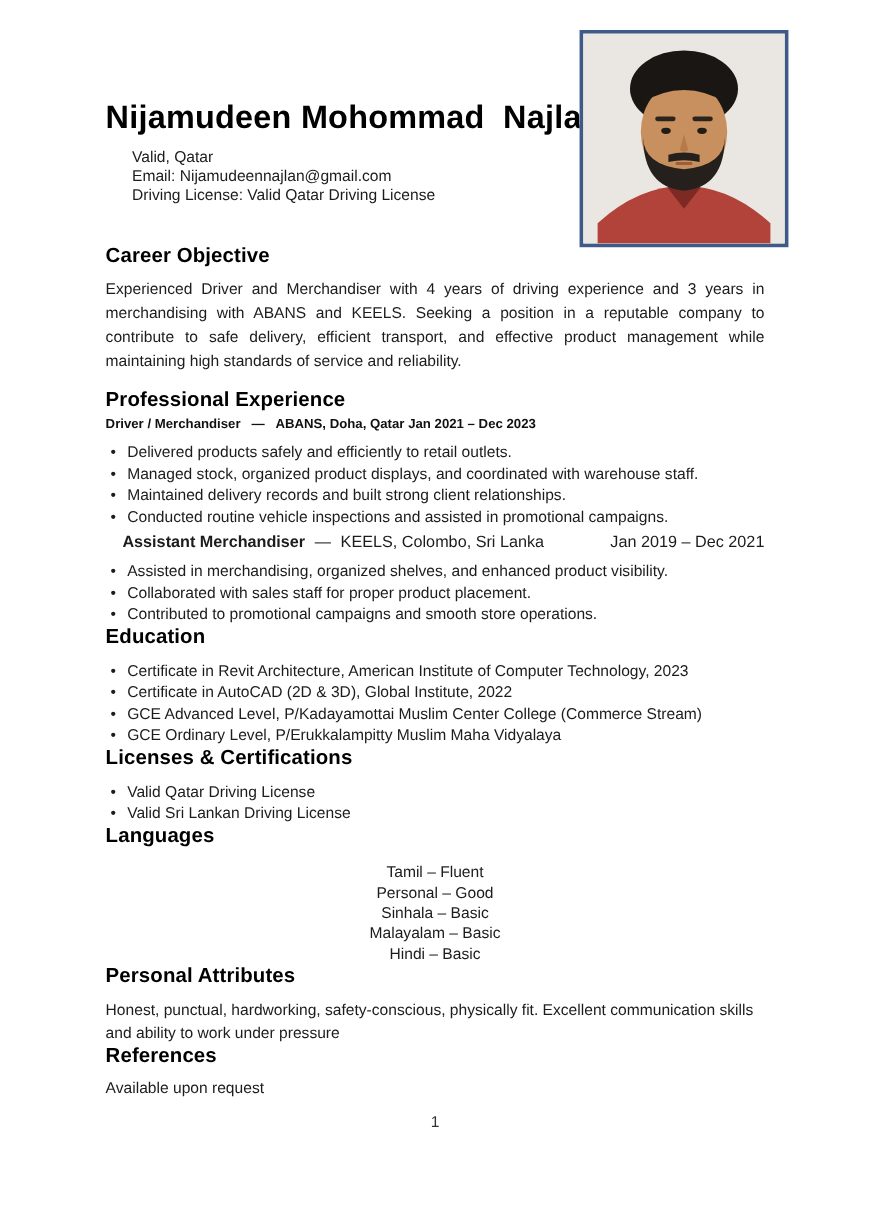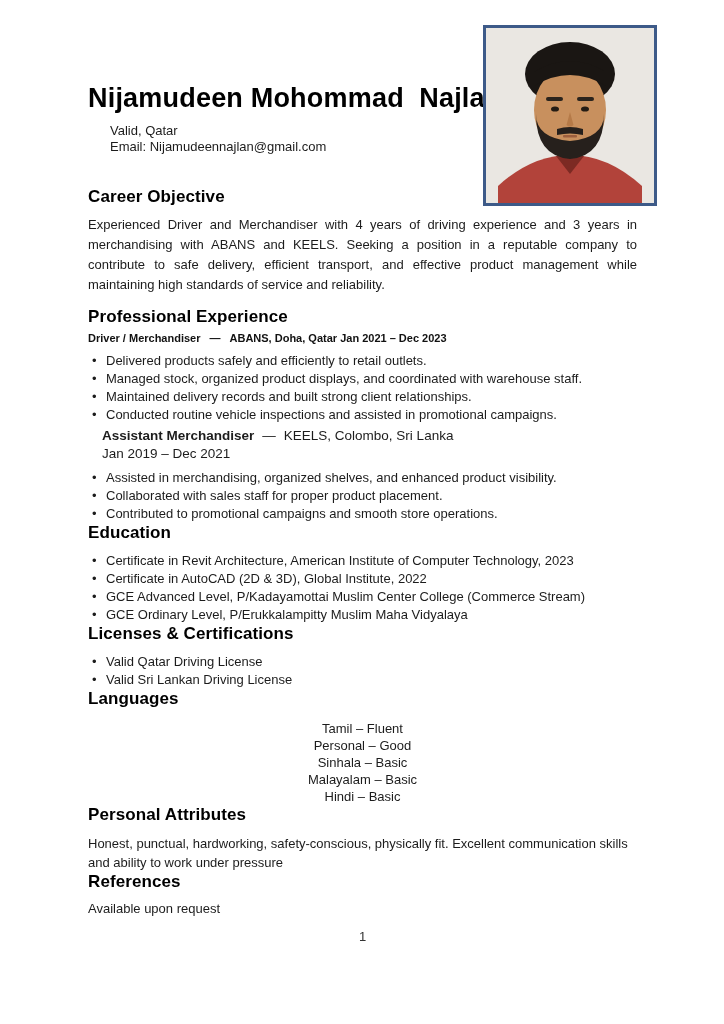--- a/index.html
+++ b/index.html
@@ -37,21 +37,21 @@
   p.refs { margin-top: 9px; line-height: 16px; }
 
   .job-heading {
     margin-top: 2px; font-size: 11px; line-height: 18px;
     font-weight: 700; color: #111111;
   }
   .job-heading .dash { margin: 0 9px; }
   .job-heading-2 {
     margin-top: 3px; margin-left: 14px;
     font-size: 13.5px; line-height: 18px; color: #1c1c1c;
-    display: flex; justify-content: space-between; flex-direction: column;
+    display: flex; justify-content: space-between;
   }
   .job-heading-2 .job-title { font-weight: 700; }
   .job-heading-2 .dash { margin: 0 8px; }
   .job-heading-2 .dates { font-weight: 400; }
 
   ul.bullets { list-style: none; margin-top: 5px; }
   ul.bullets li {
     position: relative; padding-left: 18px;
     font-size: 13px; line-height: 18px; color: #1c1c1c;
   }
@@ -103,20 +103,21 @@
     </svg>
   </div>
 
   <div class="content">
 
     <h1 class="name">Nijamudeen Mohommad  Najlan</h1>
 
     <div class="contact">
       <div>Valid, Qatar</div>
       <div>Email: Nijamudeennajlan@gmail.com</div>
+      <div>Driving License: Valid Qatar Driving License</div>
     </div>
 
     <h2 class="mt-career">Career Objective</h2>
     <p class="body-text objective">Experienced Driver and Merchandiser with 4 years of driving experience and 3 years in merchandising with ABANS and KEELS. Seeking a position in a reputable company to contribute to safe delivery, efficient transport, and effective product management while maintaining high standards of service and reliability.</p>
 
     <h2 class="mt-exp">Professional Experience</h2>
 
     <div class="job-heading">
       <span>Driver / Merchandiser</span><span class="dash">—</span><span>ABANS, Doha, Qatar</span>&nbsp;<span>Jan 2021 – Dec 2023</span>
     </div>

